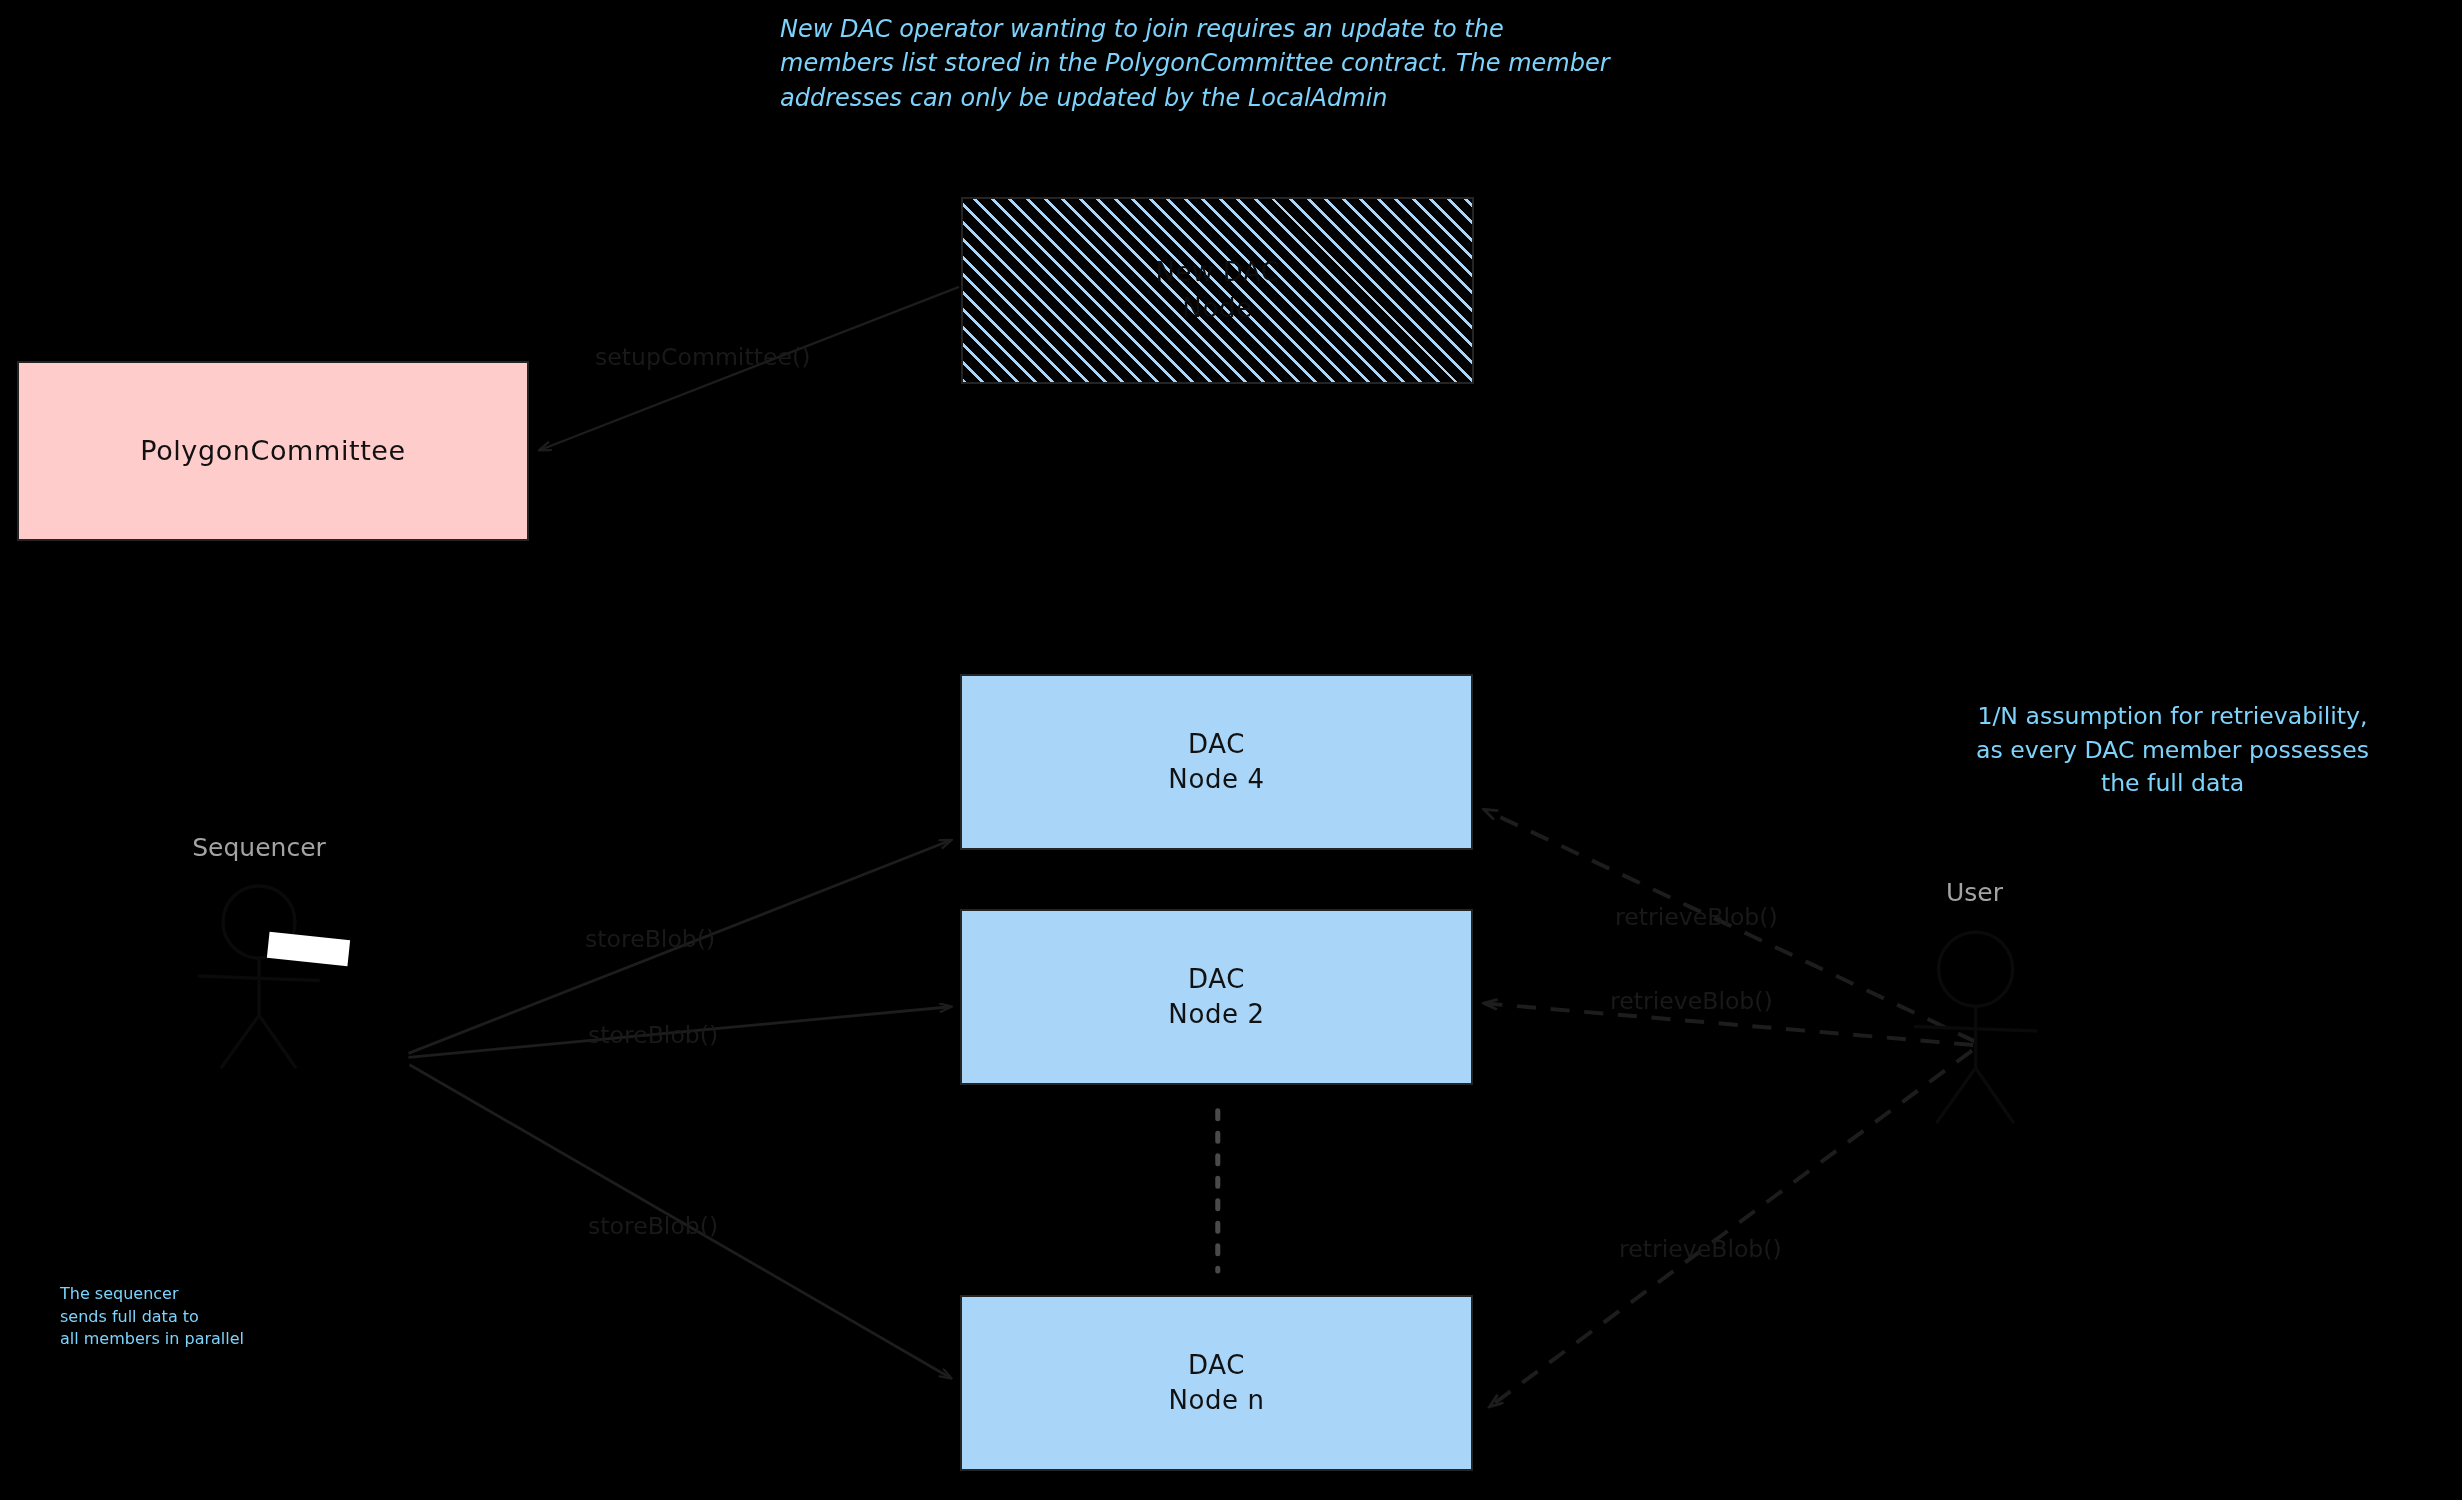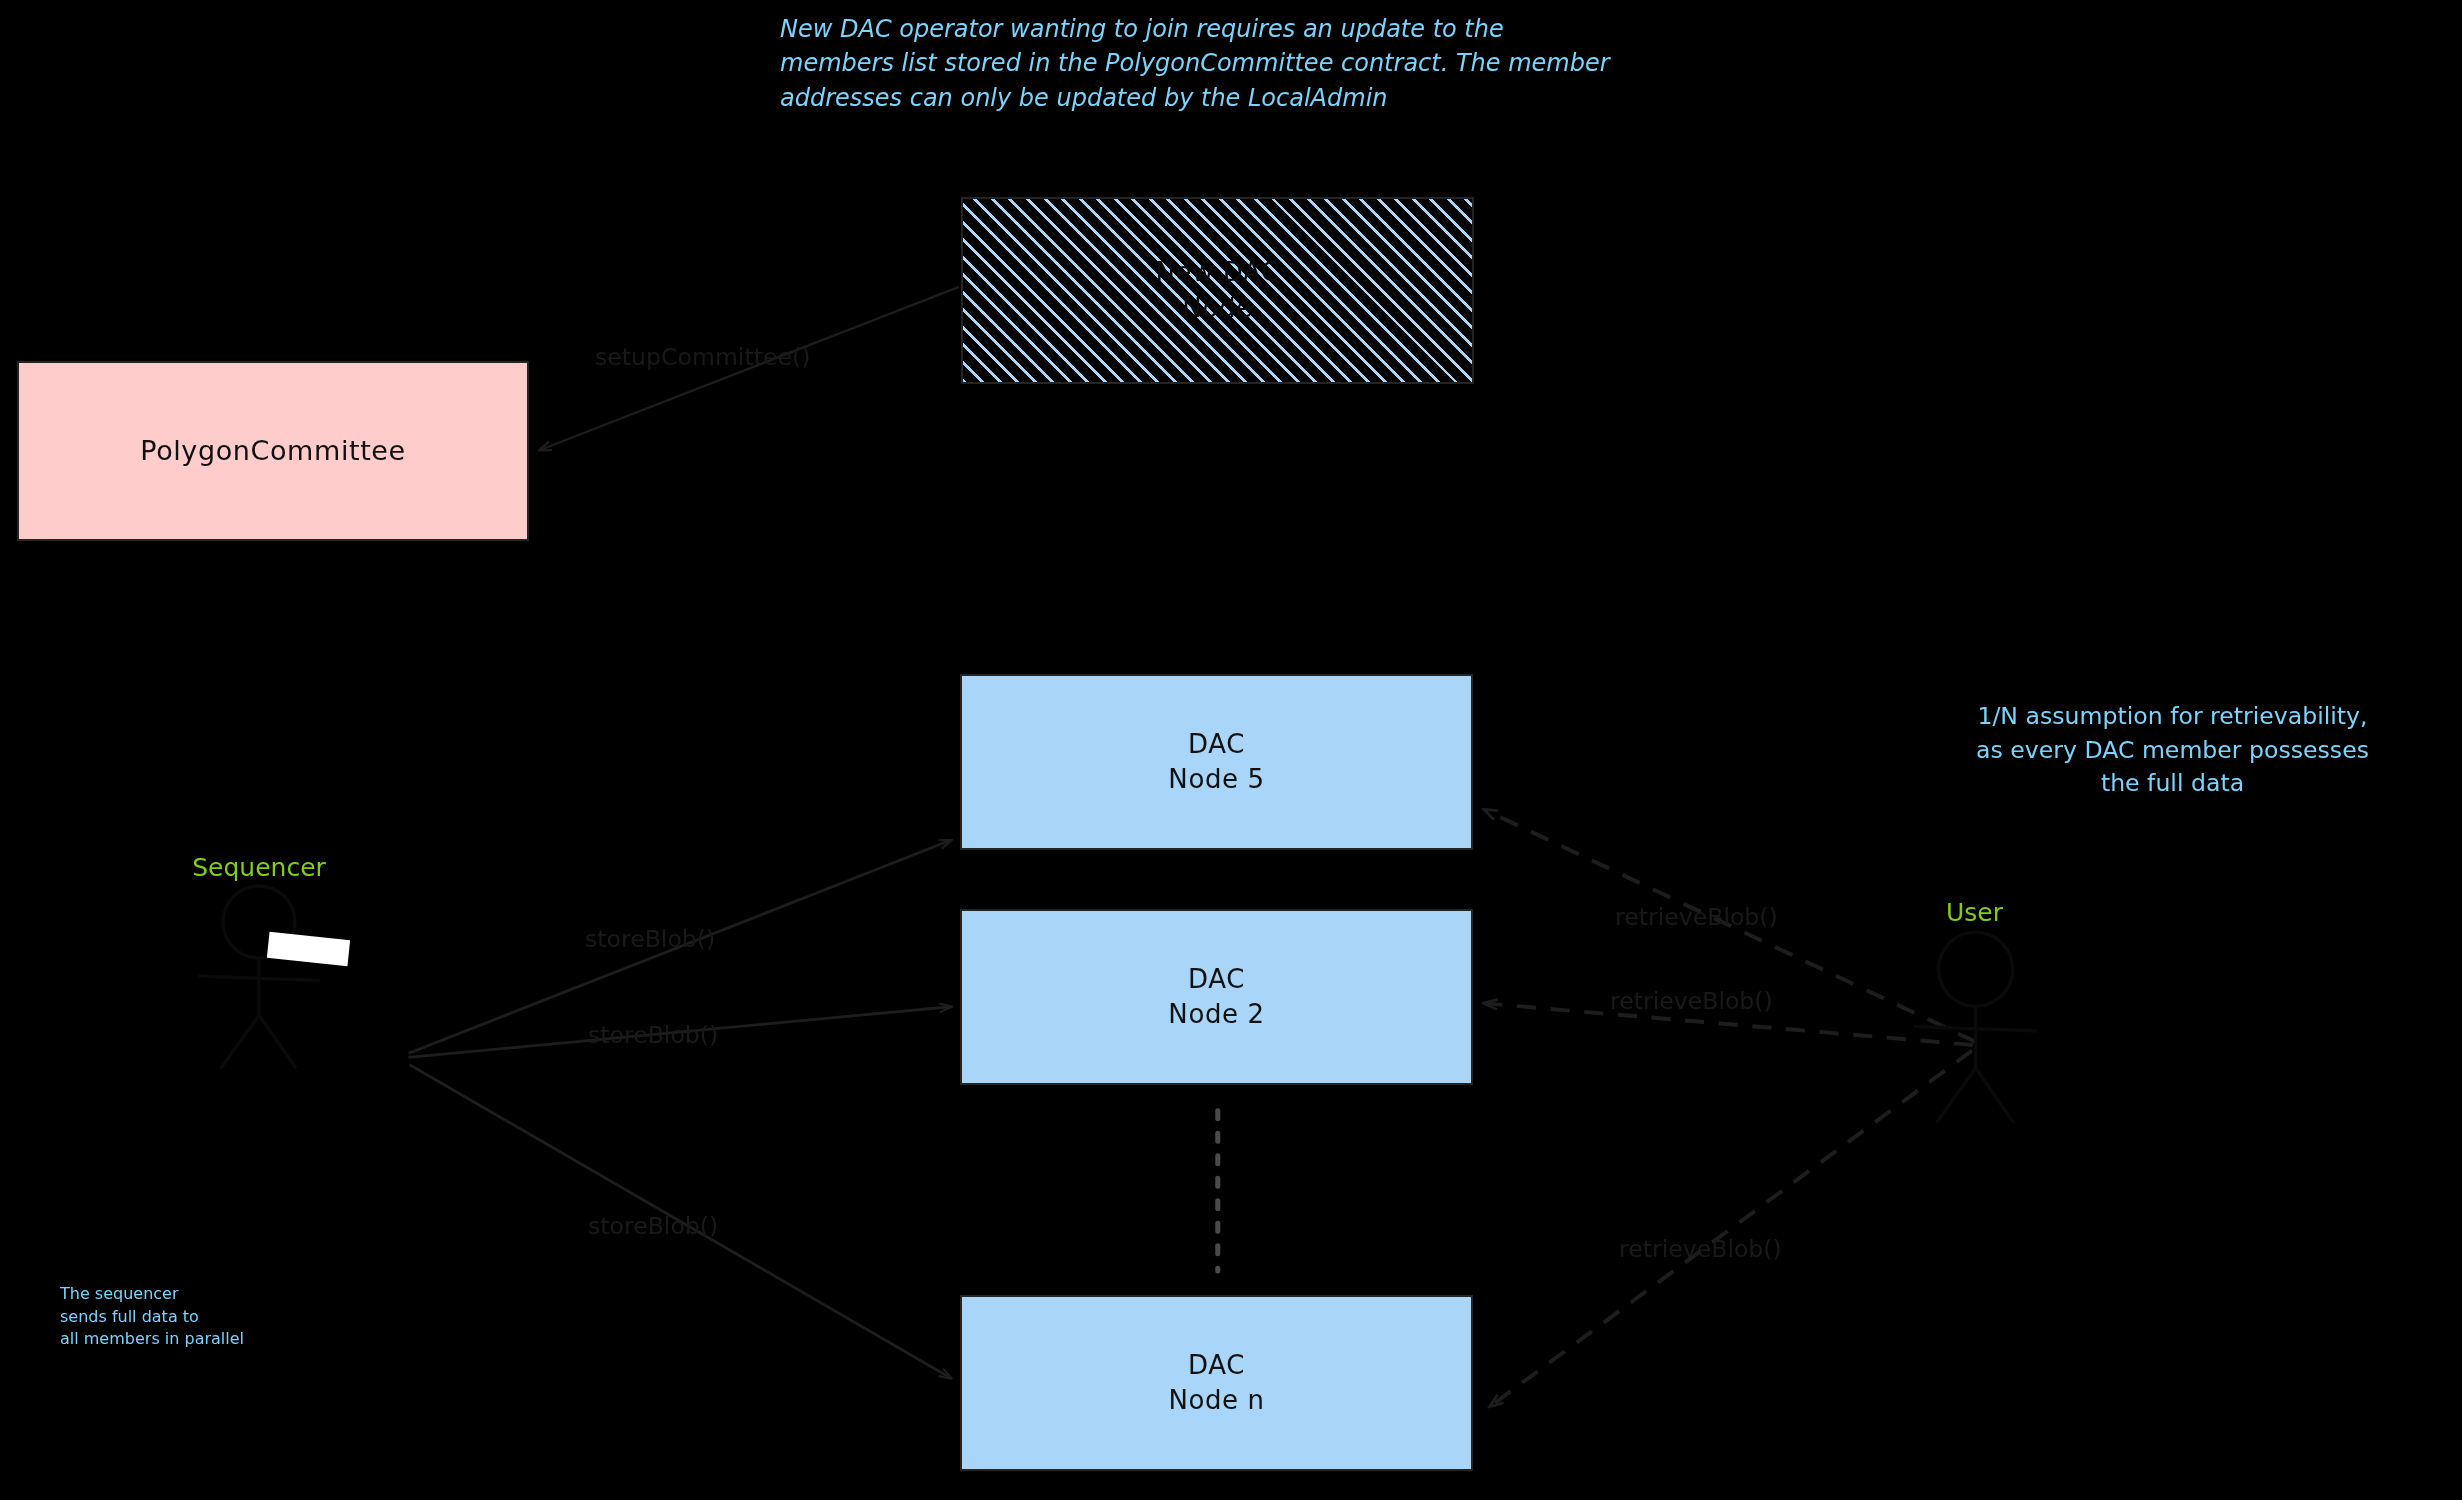--- a/index.html
+++ b/index.html
@@ -96,23 +96,22 @@
   #lbl-retrieve-blob-2{ left:1610px; top:987px; }
   #lbl-retrieve-blob-3{ left:1619px; top:1235px; }
 
   .actor{ position:absolute; }
   .actor .name{
     position:absolute;
     left:50%; transform:translateX(-50%);
     top:0;
     font-family:"DejaVu Sans", sans-serif;
     font-size:25px;
-    color:#84cc16;
+    color:#a3a3a3;
     white-space:nowrap;
-    margin-top:20px;
   }
   .actor svg{ position:absolute; left:0; top:37px; }
   #actor-sequencer{ left:169px; top:833px; width:180px; height:236px; }
   #actor-user{      left:1879px; top:878px; width:191px; height:248px; }
   #sequencer-highlight{
     position:absolute;
     left:268px; top:936px;
     width:81px; height:26px;
     background:#ffffff;
     transform:rotate(6deg);
@@ -170,21 +169,21 @@
     <span class="lbl">PolygonCommittee</span>
   </div>
 
   <div class="node-box" id="box-new-dac-node">
     <span class="lbl">New DAC</span>
     <span class="lbl">Node</span>
   </div>
 
   <div class="node-box dac" id="box-dac-node-1">
     <span class="lbl">DAC</span>
-    <span class="lbl">Node 5</span>
+    <span class="lbl">Node 4</span>
   </div>
 
   <div class="node-box dac" id="box-dac-node-2">
     <span class="lbl">DAC</span>
     <span class="lbl">Node 2</span>
   </div>
 
   <div class="node-box dac" id="box-dac-node-n">
     <span class="lbl">DAC</span>
     <span class="lbl">Node n</span>

